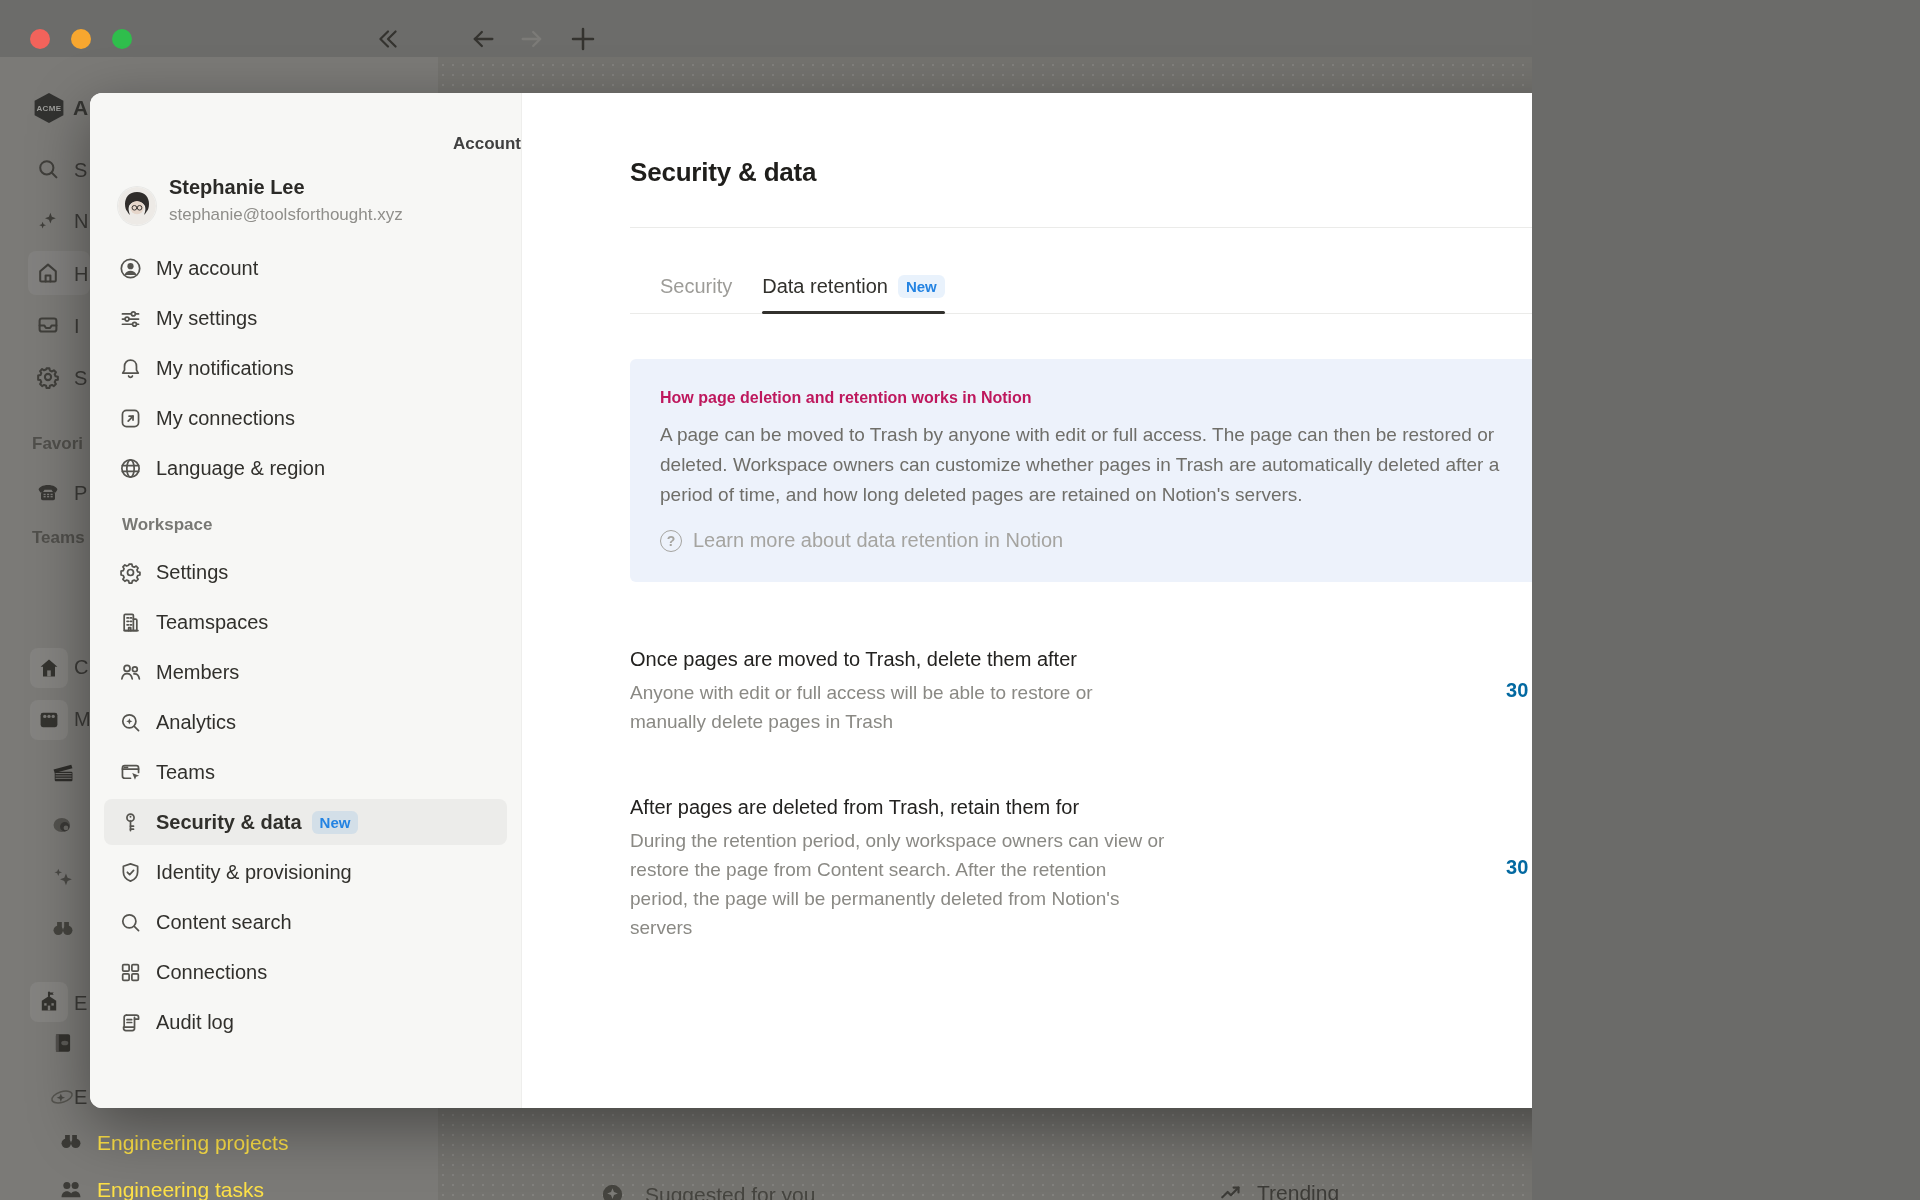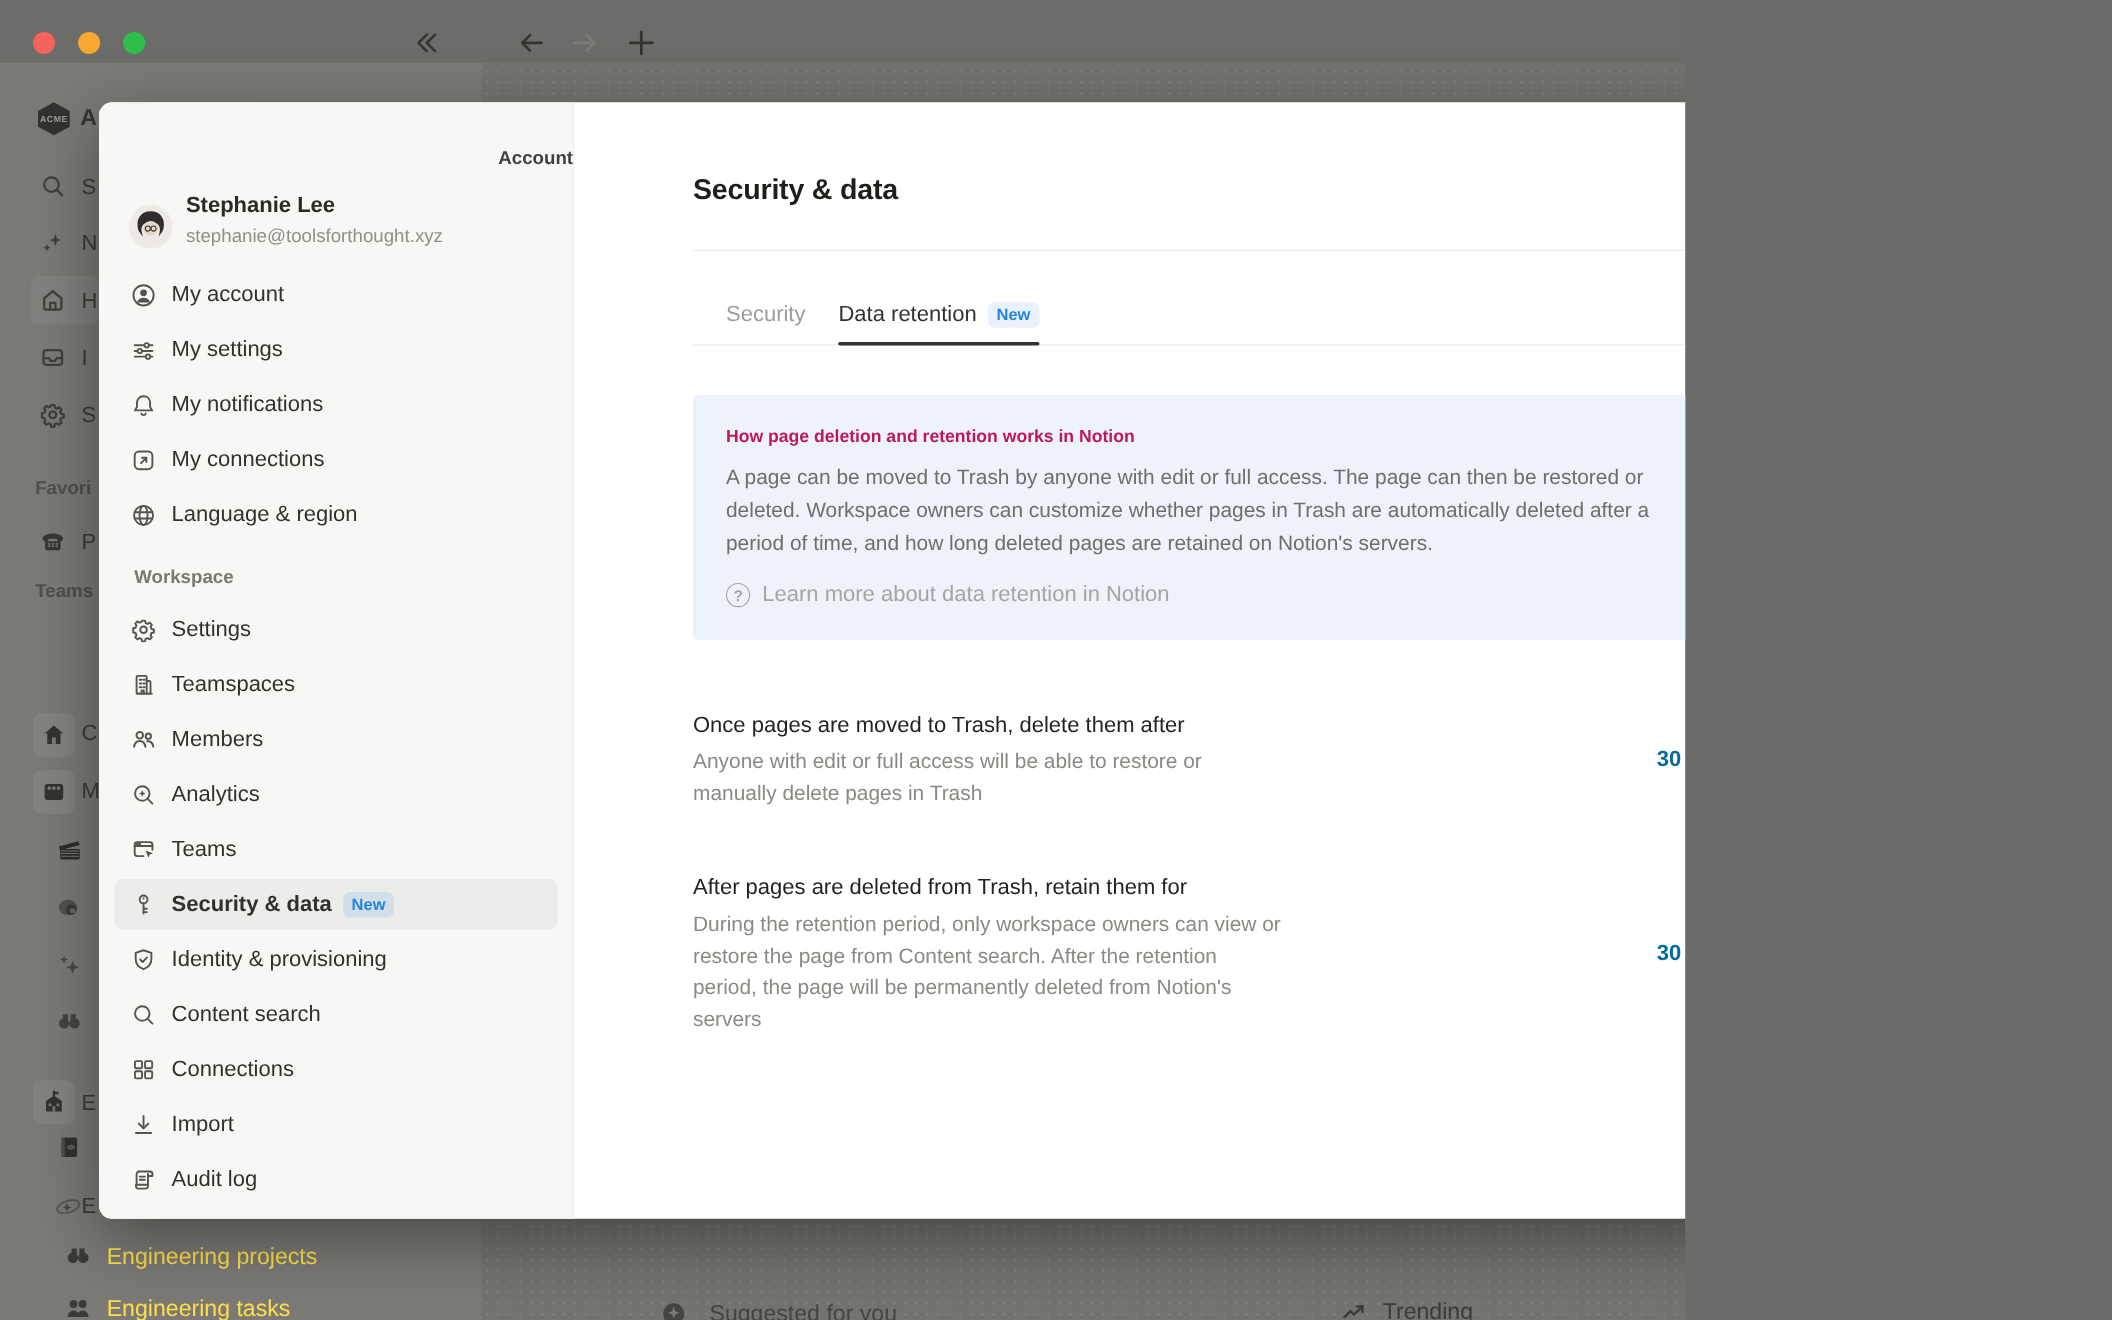--- a/index.html
+++ b/index.html
@@ -522,30 +522,20 @@
                 <rect x="11.2" y="3.2" width="5.6" height="5.6" rx="1"></rect>
                 <rect x="3.2" y="11.2" width="5.6" height="5.6" rx="1"></rect>
                 <rect x="11.2" y="11.2" width="5.6" height="5.6" rx="1"></rect>
               </svg>
             </span>
           <span>Connections</span>
         </div>
         <div class="m-item">
           <span class="mi">
               <svg width="23" height="23" viewBox="0 0 20 20">
-                <path d="M10 3v9.5"></path>
-                <path d="M6.3 9.2l3.7 3.7 3.7-3.7"></path>
-                <path d="M4 16.5h12"></path>
-              </svg>
-            </span>
-          <span>Import</span>
-        </div>
-        <div class="m-item">
-          <span class="mi">
-              <svg width="23" height="23" viewBox="0 0 20 20">
                 <path d="M6.5 3.5H15a2 2 0 012 2V7h-3.5"></path>
                 <path d="M6.5 3.5a2 2 0 00-2 2V14"></path>
                 <path d="M13.5 5.5V15a2 2 0 01-2 2H6a2 2 0 01-2-2v-1h9.5"></path>
                 <path d="M7 7.5h4M7 10h4"></path>
               </svg>
             </span>
           <span>Audit log</span>
         </div>
       </div>
     </div>

